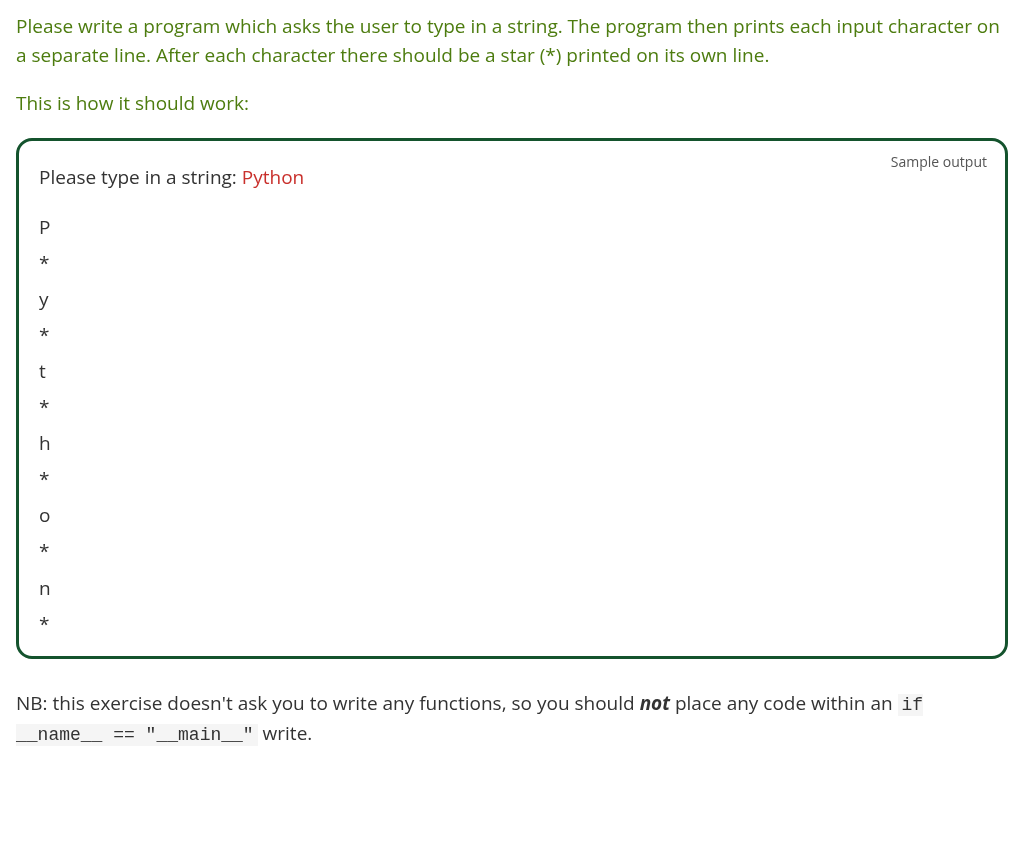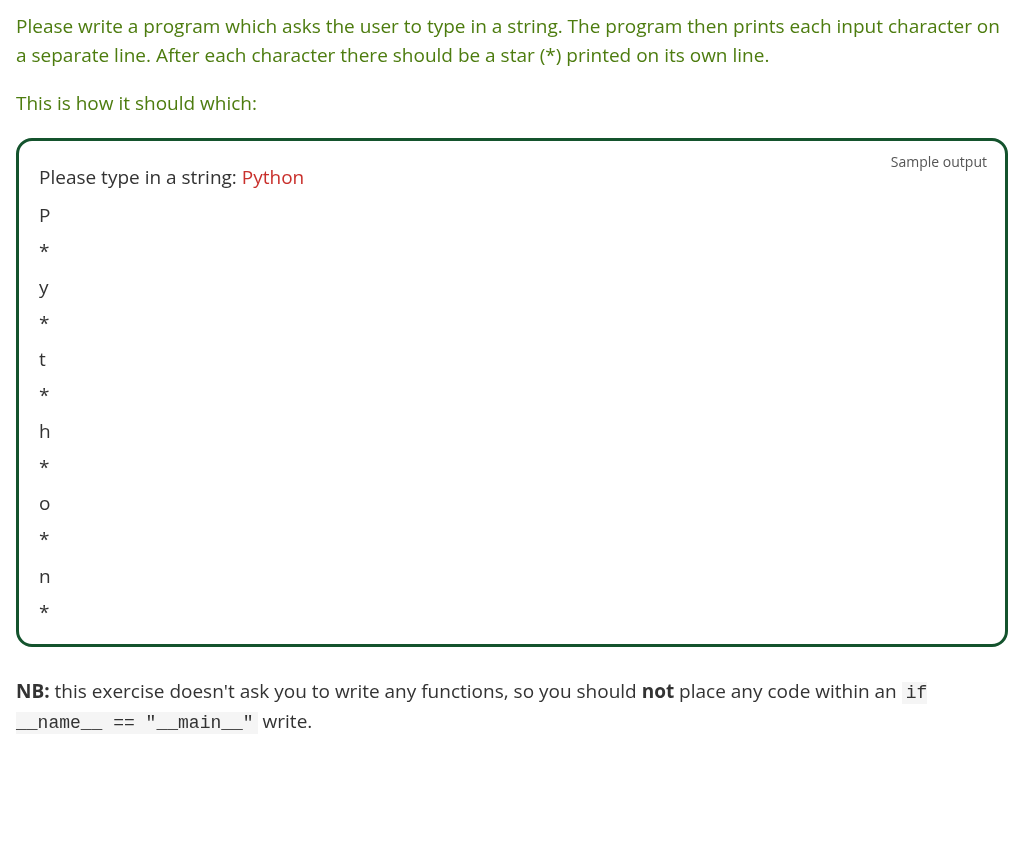--- a/index.html
+++ b/index.html
@@ -33,51 +33,52 @@
       right: 18px;
       font-size: 14px;
       color: #555;
     }
     .output-content {
       font-size: 19px;
       line-height: 1.9;
       color: #333;
     }
     .prompt-line {
-      margin-bottom: 2px;
+      margin-bottom: 14px;
     }
     .user-input {
       color: #c9302c;
     }
     .output-line {
       margin: 0;
       line-height: 1.9;
     }
     .nb-paragraph {
       color: #333;
     }
     .nb-label {
-      font-weight: bold;
+      font-weight: normal;
     }
     .bold {
       font-weight: bold;
+      font-style: italic;
     }
     .code-inline {
       font-family: 'Courier New', Consolas, monospace;
       background: #f5f5f5;
       padding: 1px 4px;
       font-size: 18px;
     }
   </style>
 </head>
 <body>
 
 <p class="paragraph">Please write a program which asks the user to type in a string. The program then prints each input character on a separate line. After each character there should be a star (*) printed on its own line.</p>
 
-<p class="paragraph">This is how it should which:</p>
+<p class="paragraph">This is how it should work:</p>
 
 <div class="output-box">
   <div class="output-label">Sample output</div>
   <div class="output-content">
     <div class="prompt-line">
       <span>Please type in a string: </span><span class="user-input">Python</span>
     </div>
     <div class="output-line">P</div>
     <div class="output-line">*</div>
     <div class="output-line">y</div>

